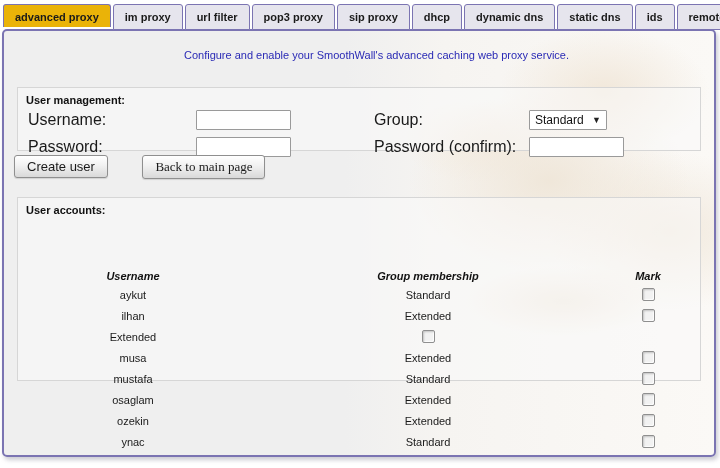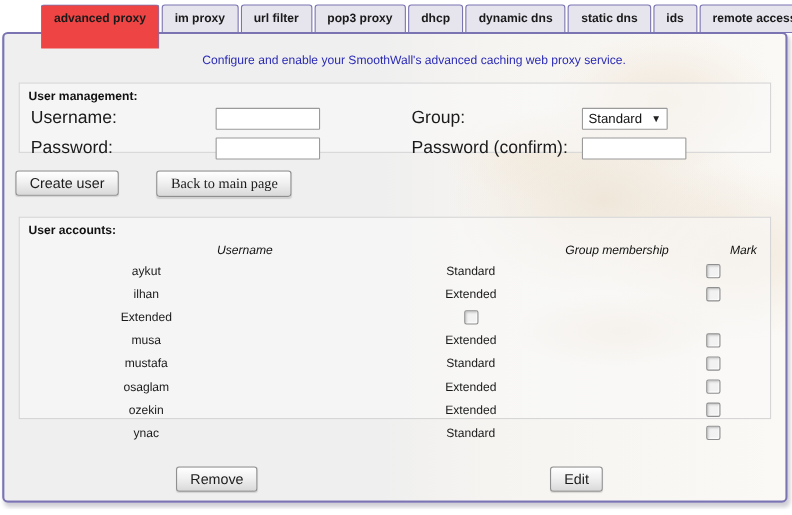--- a/index.html
+++ b/index.html
@@ -8,21 +8,21 @@
 
   
   .tab-bar { position:absolute; left:3px; top:4px; display:flex; z-index:3; }
   .tab {
     border:1px solid #7b74b2; background:#e6e5ed; color:#1a1a1a;
     font-size:11px; font-weight:bold; padding:6px 11px 5px 11px;
     margin-right:2px; border-radius:3px 3px 0 0; height:26px;
     white-space:nowrap; cursor:pointer;
   }
   .tab.active {
-    background:#ef4444; height:40px; border-bottom:none; position:relative; z-index:4;margin-left:34px;
+    background:#eab308; height:23px; border-bottom:none; position:relative; z-index:4;
   }
 
   
   .page {
     position:absolute; left:2px; top:29px; width:714px; height:428px;
     border:2px solid #7b74b2; border-radius:5px;
     background:
       radial-gradient(ellipse 150px 90px  at 600px  60px, rgba(241,231,217,0.95) 0%, rgba(241,231,217,0) 70%),
       radial-gradient(ellipse 200px 130px at 545px 150px, rgba(238,228,213,0.85) 0%, rgba(238,228,213,0) 70%),
       radial-gradient(ellipse 170px 110px at 665px 200px, rgba(240,231,218,0.9) 0%, rgba(240,231,218,0) 72%),
@@ -39,21 +39,21 @@
   }
 
   
   .box {
     position:absolute; left:13px; right:13px;
     border:1px solid #d6d6d6; background:rgba(250,250,250,0.55);
   }
   .box-title { font-size:11px; font-weight:bold; color:#111; padding:6px 0 4px 8px; }
 
   
-  .um { top:44px; height:64px; }
+  .um { top:56px; height:64px; }
   .um-grid {
     display:grid; grid-template-columns:168px 178px 155px auto;
     row-gap:7px; padding:0 0 0 10px; align-items:center;
   }
   .field-label { font-size:16px; color:#1a1a1a; }
   input.text {
     width:95px; height:20px; border:1px solid #9a9a9a; background:#ffffff;
     font-size:12px; padding:0 3px; border-radius:1px;
   }
   .select {
@@ -75,22 +75,23 @@
   .top-buttons .btn + .btn { margin-left:30px;font-family:Liberation Serif, serif; }
 
   
   .ua { top:166px; height:184px; }
   .ua-table { margin-top:2px; }
   .ua-head, .ua-row {
     display:grid; grid-template-columns:230px 360px 80px;
     align-items:center;
   }
   .ua-head > div {
-    font-size:11px; font-weight:normal; font-style:italic; text-align:right; color:#111;
+    font-size:11px; font-weight:bold; font-style:italic; text-align:center; color:#111;
     padding-bottom:2px;
+    margin-top:48px;
   }
   .ua-row { height:21px; }
   .cell { font-size:11px; text-align:center; color:#1a1a1a; }
   .cb-cell { display:flex; justify-content:center; }
   .checkbox {
     width:13px; height:13px; border:1px solid #8f8f8f; background:#f2f2f2;
     border-radius:2px; box-shadow:inset 1px 1px 2px rgba(0,0,0,0.2), inset -1px -1px 1px #ffffff;
     cursor:pointer; display:inline-block;
   }
   .ua-buttons { position:relative; height:30px; margin-top:20px; }
@@ -106,20 +107,23 @@
     <span>advanced proxy</span>
   </div>
     <div class="tab">
     <span>im proxy</span>
   </div>
     <div class="tab">
     <span>url filter</span>
   </div>
     <div class="tab">
     <span>pop3 proxy</span>
+  </div>
+    <div class="tab">
+    <span>sip proxy</span>
   </div>
     <div class="tab">
     <span>dhcp</span>
   </div>
     <div class="tab">
     <span>dynamic dns</span>
   </div>
     <div class="tab">
     <span>static dns</span>
   </div>

